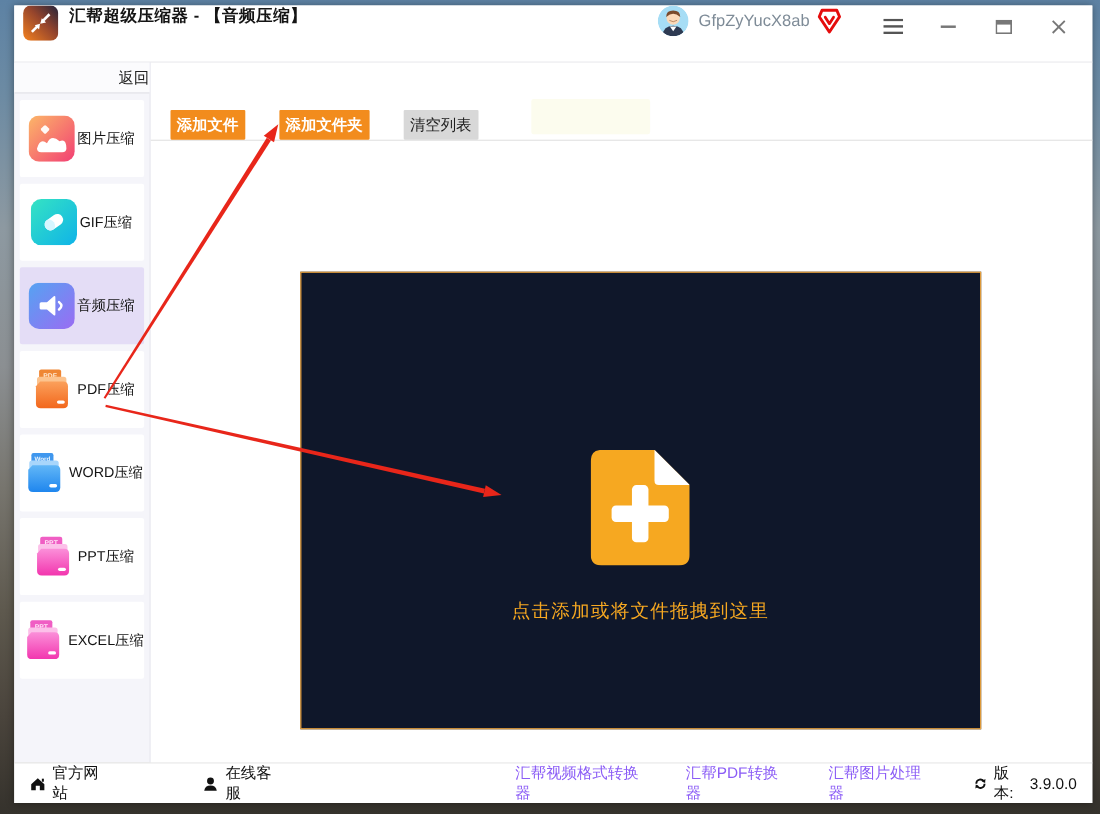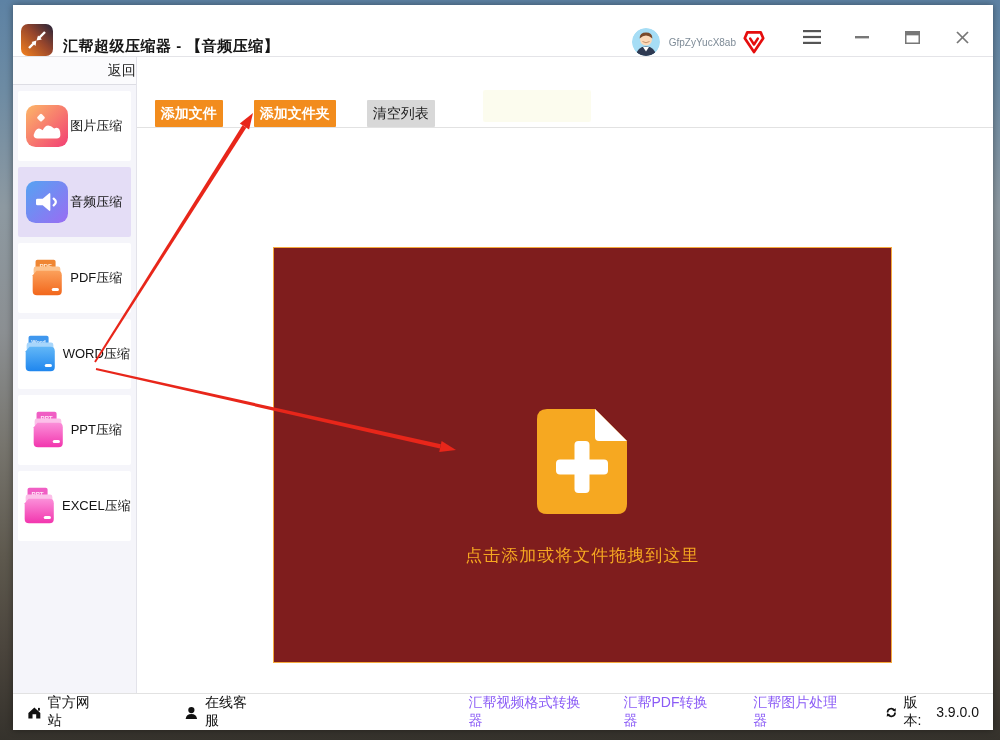--- a/index.html
+++ b/index.html
@@ -9,28 +9,28 @@
     position:relative;
     background:linear-gradient(180deg,#5d82a4 0%,#6d8ba3 12%,#8d99a1 28%,#8b8f92 45%,#77756e 60%,#5e594e 75%,#4a443c 88%,#35322c 100%);
   }
   .window {
     position:absolute; left:13px; top:5px; width:980px; height:725px;
     background:#fff; box-shadow:0 0 7px rgba(0,0,0,.4);
     display:flex; flex-direction:column;
   }
   
   .titlebar {
-    flex:0 0 52px; display:flex; align-items:flex-end;
-    padding:10px 6px 0 8px; background:#fff; border-bottom:1px solid #e4e4e8;
+    flex:0 0 52px; display:flex; align-items:flex-start;
+    padding:0 6px 0 8px; background:#fff; border-bottom:1px solid #e4e4e8;
   }
   .app-icon { width:32px; height:32px; flex:0 0 auto; }
   .win-title { font-size:15px; font-weight:bold; color:#151515; margin-left:10px; letter-spacing:.5px; }
   .user-group { margin-left:auto; display:flex; align-items:center; }
   .avatar { width:28px; height:28px; border-radius:50%; overflow:hidden; }
-  .username { font-size:10px; color:#7e8b97; margin:0 7px 0 9px; }
+  .username { font-size:15px; color:#7e8b97; margin:0 7px 0 9px; }
   .win-controls { display:flex; align-items:center; margin-left:22px; }
   .ctrl { width:50px; height:38px; display:flex; align-items:center; justify-content:center; cursor:default; }
   
   .mid { flex:1; display:flex; min-height:0; }
   .sidebar { flex:0 0 91px; background:#f5f5fa; border-right:1px solid #e3e3ea; display:flex; flex-direction:column; }
   .back-btn { flex:0 0 28px; line-height:27px; text-align:right; font-size:14px; color:#222;
               background:#fbfbfd; border-bottom:1px solid #dddde4; }
   .side-items { flex:1; padding:6px 5px; display:flex; flex-direction:column; gap:6px; overflow:hidden; }
   .side-item { background:#fff; border-radius:2px; flex:0 0 70px;
                display:flex; align-items:center; justify-content:center; gap:2px; }
@@ -42,21 +42,21 @@
   .toolbar { flex:0 0 45px; display:flex; align-items:center; padding-left:18px; border-bottom:1px solid #e2e2e2; }
   .btn { height:27px; padding:0 6px; font-size:14px; border:none; border-radius:1px; cursor:pointer;
          font-family:inherit;margin-top:43px; }
   .btn-orange { background:#f28c1d; color:#fff; font-weight:bold; }
   .btn-gray { background:#d8d8d8; color:#1d1d1d; }
   .btn + .btn { margin-left:31px; }
   .watermark { position:absolute; left:346px; top:33px; width:108px; height:32px;
                background:rgba(252,252,235,.85); border-radius:2px; z-index:5; }
   .content { flex:1; position:relative; }
   .dropzone { position:absolute; left:136px; top:119px; width:619px; height:416px;
-              border:1px solid #f5a93c; background:#7f1d1d;
+              border:1px solid #f5a93c; background:#0f172a;
               display:flex; flex-direction:column; align-items:center; cursor:pointer; }
   .doc-icon { margin-top:161px; width:90px; height:105px; }
   .drop-hint { margin-top:30px; font-size:17px; color:#f6a821; letter-spacing:1px; }
   
   .bottombar { flex:0 0 27px; border-top:1px solid #e2e2e2; background:#fff;
                display:flex; align-items:center; padding:0 14px; font-size:14px;gap:43px; }
   .foot-link { display:flex; align-items:center; gap:6px; color:#111; cursor:pointer; }
   .foot-link + .foot-link { margin-left:42px; }
   .foot-mid { display:flex; gap:29px; margin-left:157px; }
   .foot-mid span { color:#8b5cf6; cursor:pointer;margin-left:12px; }
@@ -150,20 +150,36 @@
                   <stop offset="1" stop-color="#f23f74"></stop>
                 </linearGradient>
               </defs>
             <rect width="44" height="44" rx="10" fill="url(#gImg)"></rect>
             <rect x="12.5" y="10" width="6.5" height="6.5" rx="1.5" fill="#ffffff" opacity=".95" transform="rotate(45 15.7 13.2)"></rect>
             <path d="M8 31.5 Q11 21 17.5 26.5 Q21.5 17.5 29.5 24.5 Q36 21.5 36 31.5 Q36 35 32 35 H12 Q8 35 8 31.5 Z" fill="#fff"></path>
           </svg>
           <span class="side-label">图片压缩</span>
         </div>
 
+        <div class="side-item">
+          <svg viewBox="0 0 44 44">
+            <defs>
+                <linearGradient id="gGif" x1="0" y1="0" x2="1" y2="1">
+              <stop offset="0" stop-color="#35e3c3"></stop>
+                  <stop offset="1" stop-color="#0fb3e8"></stop>
+                </linearGradient>
+              </defs>
+            <rect width="44" height="44" rx="10" fill="url(#gGif)"></rect>
+            <g transform="rotate(-35 22 22)">
+              <rect x="12.5" y="16.5" width="19" height="11" rx="5.5" fill="#fff"></rect>
+              <rect x="12.5" y="16.5" width="9.5" height="11" rx="5.5" fill="#d6f6ff"></rect>
+            </g>
+          </svg>
+          <span class="side-label">GIF压缩</span>
+        </div>
 
 
         <div class="side-item selected">
           <svg viewBox="0 0 44 44">
             <defs>
                 <linearGradient id="gAud" x1="0" y1="0" x2="1" y2="1">
               <stop offset="0" stop-color="#55a3f2"></stop>
                   <stop offset="1" stop-color="#9a6cf3"></stop>
                 </linearGradient>
               </defs>

